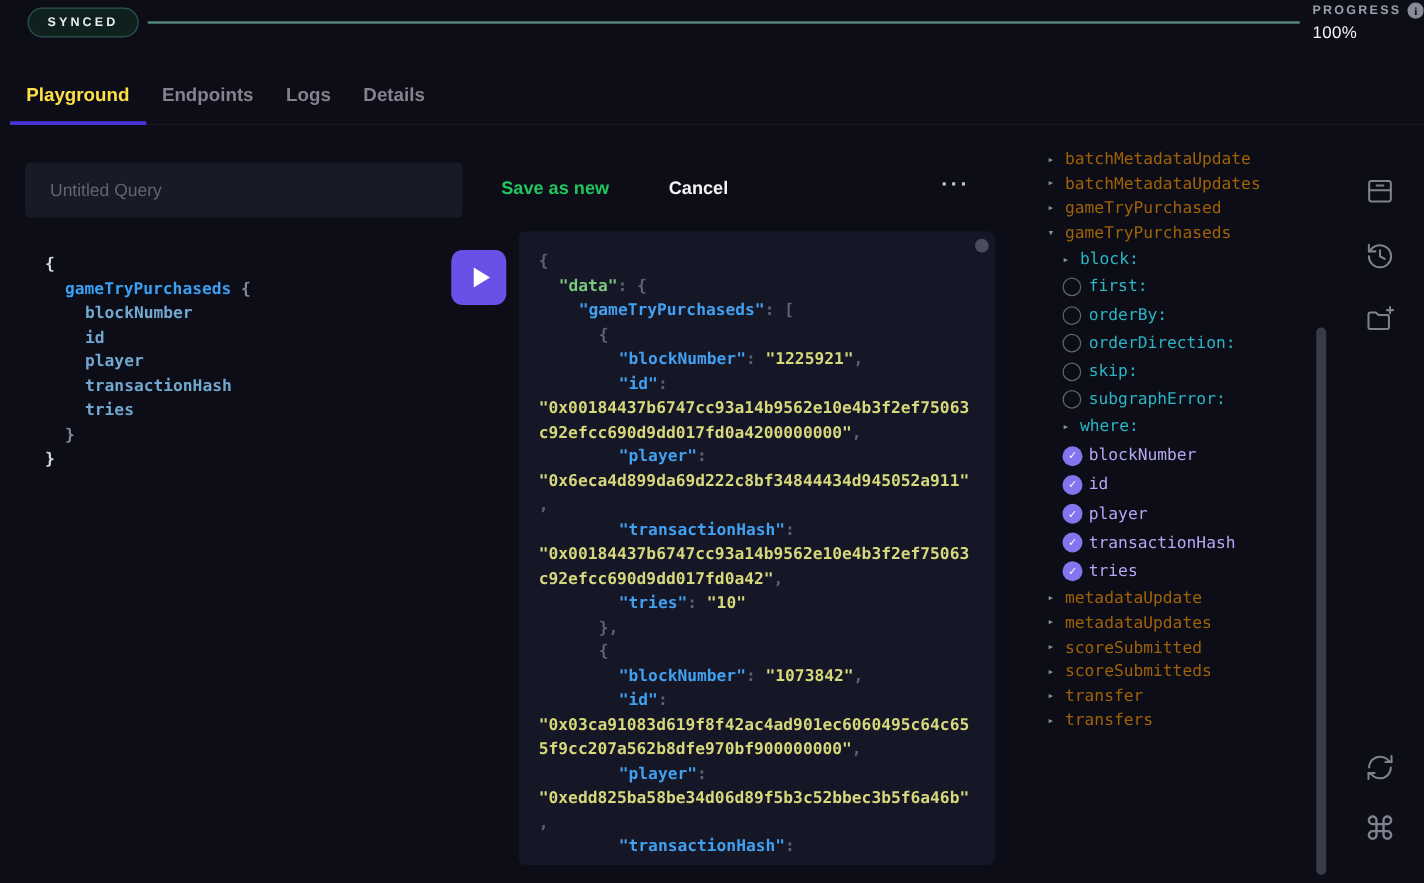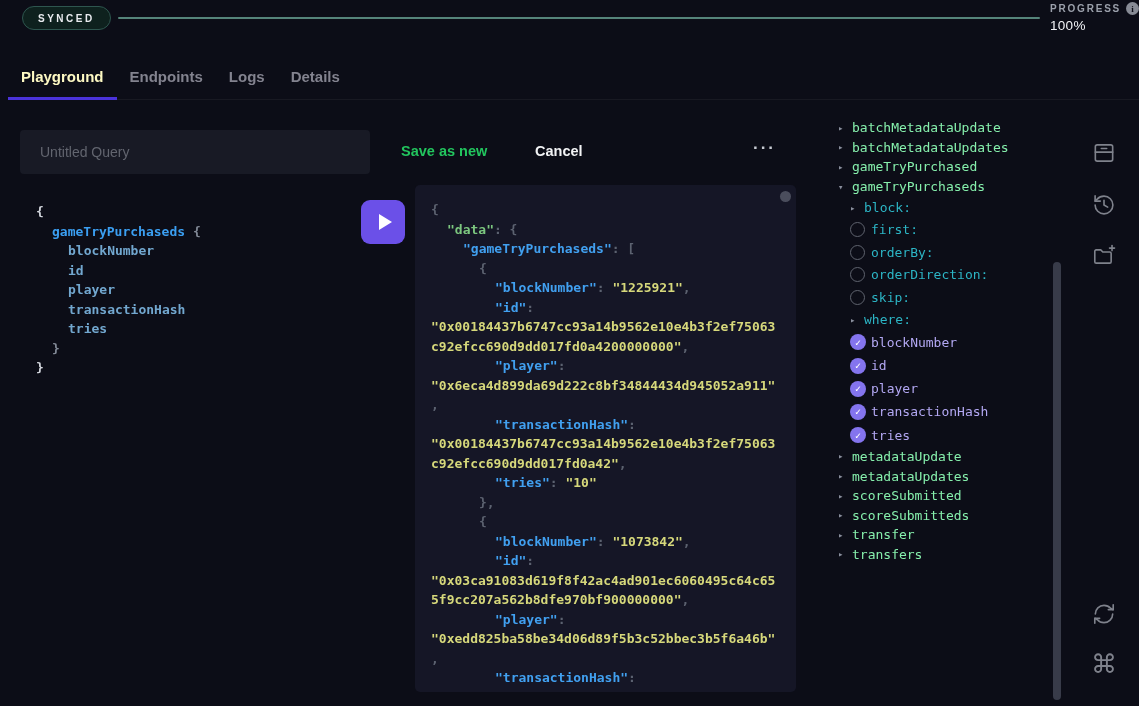--- a/index.html
+++ b/index.html
@@ -34,21 +34,21 @@
 
   
   .tabs {
     position:absolute; left:8px; top:62px; right:0; height:38px;
     display:flex; border-bottom:1px solid rgba(255,255,255,0.05);
   }
   .tab {
     padding:6px 13px 0; font-size:15px; font-weight:bold; color:#83838f;
     height:38px; cursor:pointer; border-bottom:3px solid transparent;
   }
-  .tab.active { color:#fef9c3; border-bottom-color:#4b33da; }
+  .tab.active { color:#fde047; border-bottom-color:#4b33da; }
 
   
   .query-name {
     position:absolute; left:20px; top:130px; width:350px; height:44px;
     background:#181a25; border:none; border-radius:4px; outline:none;
     padding:0 20px; font-size:14px; color:#ec4899;
     font-family:"Liberation Sans", sans-serif;
   }
   .query-name::placeholder { color:#62656f; }
 
@@ -100,21 +100,21 @@
   .x-caret { width:14px; font-size:9px; color:#8a8f9d; flex:none; }
   .x-circle {
     width:15px; height:15px; border-radius:50%; flex:none;
     border:1.5px solid #5f636e; margin-right:6px;
   }
   .x-check {
     width:16px; height:16px; border-radius:50%; flex:none;
     background:#8474ee; color:#fff; font-size:10px; font-weight:bold;
     display:flex; align-items:center; justify-content:center; margin-right:5px;
   }
-  .x-root  .x-label { color:#86efac; }
+  .x-root  .x-label { color:#a16207; }
   .x-arg   .x-label { color:#2cb5c5; }
   .x-field .x-label { color:#b3a8f3; }
 
   .explorer-scrollbar {
     position:absolute; left:1053px; top:262px; width:8px; height:438px;
     background:#383b49; border-radius:4px;
   }
 
   
   .rail-btn {
@@ -230,20 +230,24 @@
     </div>
     <div class="x-row x-arg x-child">
       <span class="x-circle"></span>
       <span class="x-label">orderDirection:</span>
     </div>
     <div class="x-row x-arg x-child">
       <span class="x-circle"></span>
       <span class="x-label">skip:</span>
     </div>
     <div class="x-row x-arg x-child">
+      <span class="x-circle"></span>
+      <span class="x-label">subgraphError:</span>
+    </div>
+    <div class="x-row x-arg x-child">
       <span class="x-caret">▸</span>
       <span class="x-label">where:</span>
     </div>
     <div class="x-row x-field x-child">
       <span class="x-check">✓</span>
       <span class="x-label">blockNumber</span>
     </div>
     <div class="x-row x-field x-child">
       <span class="x-check">✓</span>
       <span class="x-label">id</span>

